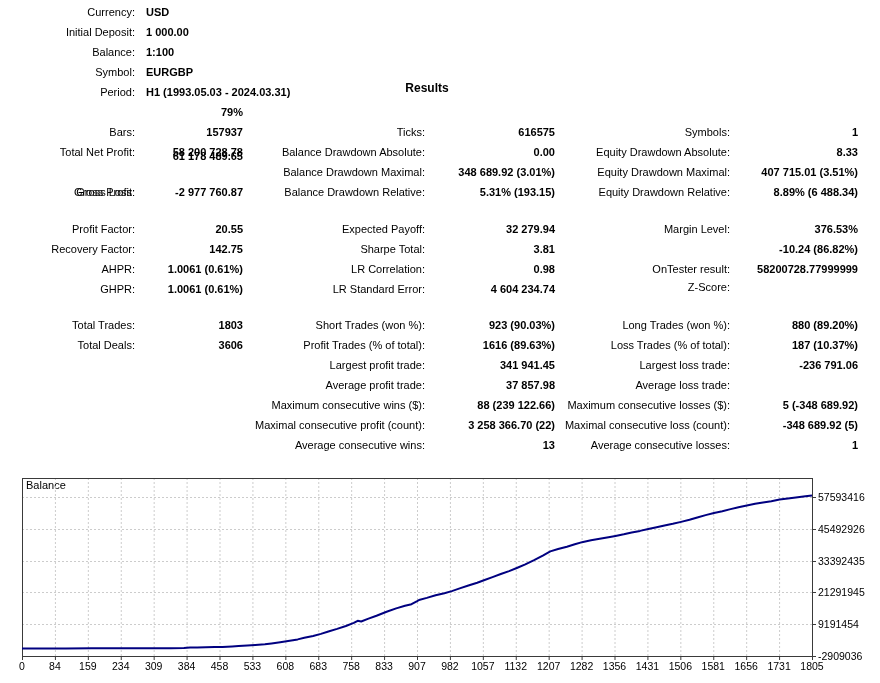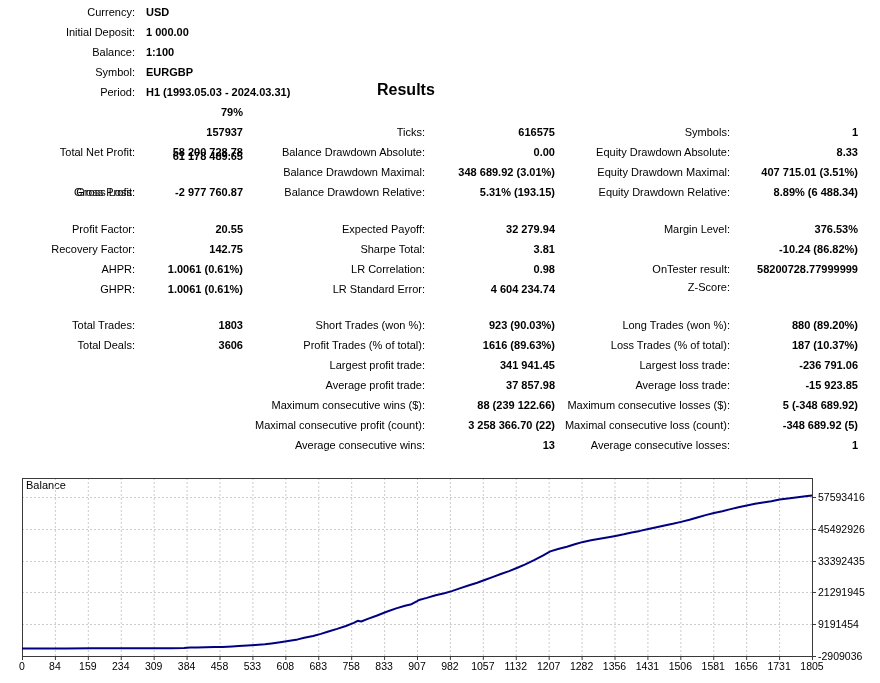--- a/index.html
+++ b/index.html
@@ -7,21 +7,21 @@
   body { font-family: "Liberation Sans", "DejaVu Sans", sans-serif; font-size: 11px; color: #000; }
   #page { position: relative; width: 880px; height: 683px; background: #fff; overflow: hidden; }
 
   .cell { position: absolute; height: 20px; line-height: 20px; white-space: nowrap; overflow: visible; }
   .lbl  { text-align: right; color: #000; }
   .val  { text-align: right; font-weight: bold; }
   .val.left { text-align: left; }
 
   #results-title {
     position: absolute; left: 377px; top: 81px; width: 100px;
-    font-weight: bold; font-size: 16px;
+    text-align: center; font-weight: bold; font-size: 12px;
   }
 
   #chart-wrap { position: absolute; left: 0; top: 470px; width: 880px; height: 213px; }
   #chart-svg { position: absolute; left: 0; top: 0; }
   #chart-legend {
     position: absolute; left: 26px; top: 9px; font-size: 11px; color: #000;
   }
 </style>
 </head>
 <body>
@@ -131,20 +131,21 @@
     <div class="cell lbl" style="left: 0px; top: 2px; width: 135px;">Currency:</div>
     <div class="cell lbl" style="left: 0px; top: 22px; width: 135px;">Initial Deposit:</div>
     <div class="cell val left" style="left: 146px; top: 22px; width: 250px;">1 000.00</div>
     <div class="cell lbl" style="left: 0px; top: 42px; width: 135px;">Balance:</div>
     <div class="cell val left" style="left: 146px; top: 42px; width: 250px;">1:100</div>
     <div class="cell lbl" style="left: 0px; top: 62px; width: 135px;">Symbol:</div>
     <div class="cell val left" style="left: 146px; top: 62px; width: 250px;">EURGBP</div>
     <div class="cell lbl" style="left: 0px; top: 82px; width: 135px;">Period:</div>
     <div class="cell val left" style="left: 146px; top: 82px; width: 250px;">H1 (1993.05.03 - 2024.03.31)</div>
     <div class="cell val" style="left: 138px; top: 102px; width: 105px;">79%</div>
+    <div class="cell lbl" style="left: 0px; top: 122px; width: 135px;">Bars:</div>
     <div class="cell val" style="left: 138px; top: 122px; width: 105px;">157937</div>
     <div class="cell lbl" style="left: 245px; top: 122px; width: 180px;">Ticks:</div>
     <div class="cell val" style="left: 428px; top: 122px; width: 127px;">616575</div>
     <div class="cell lbl" style="left: 558px; top: 122px; width: 172px;">Symbols:</div>
     <div class="cell val" style="left: 733px; top: 122px; width: 125px;">1</div>
     <div class="cell lbl" style="left: 0px; top: 142px; width: 135px;">Total Net Profit:</div>
     <div class="cell val" style="left: 138px; top: 142px; width: 105px;">58 200 728.78</div>
     <div class="cell lbl" style="left: 245px; top: 142px; width: 180px;">Balance Drawdown Absolute:</div>
     <div class="cell val" style="left: 428px; top: 142px; width: 127px;">0.00</div>
     <div class="cell lbl" style="left: 558px; top: 142px; width: 172px;">Equity Drawdown Absolute:</div>
@@ -195,21 +196,20 @@
     <div class="cell val" style="left: 428px; top: 335px; width: 127px;">1616 (89.63%)</div>
     <div class="cell lbl" style="left: 558px; top: 335px; width: 172px;">Loss Trades (% of total):</div>
     <div class="cell val" style="left: 733px; top: 335px; width: 125px;">187 (10.37%)</div>
     <div class="cell lbl" style="left: 245px; top: 355px; width: 180px;">Largest profit trade:</div>
     <div class="cell val" style="left: 428px; top: 355px; width: 127px;">341 941.45</div>
     <div class="cell lbl" style="left: 558px; top: 355px; width: 172px;">Largest loss trade:</div>
     <div class="cell val" style="left: 733px; top: 355px; width: 125px;">-236 791.06</div>
     <div class="cell lbl" style="left: 245px; top: 375px; width: 180px;">Average profit trade:</div>
     <div class="cell val" style="left: 428px; top: 375px; width: 127px;">37 857.98</div>
     <div class="cell lbl" style="left: 558px; top: 375px; width: 172px;">Average loss trade:</div>
-    <div class="cell val" style="left: 733px; top: 375px; width: 125px;">-15 923.85</div>
     <div class="cell lbl" style="left: 245px; top: 395px; width: 180px;">Maximum consecutive wins ($):</div>
     <div class="cell val" style="left: 428px; top: 395px; width: 127px;">88 (239 122.66)</div>
     <div class="cell lbl" style="left: 558px; top: 395px; width: 172px;">Maximum consecutive losses ($):</div>
     <div class="cell val" style="left: 733px; top: 395px; width: 125px;">5 (-348 689.92)</div>
     <div class="cell lbl" style="left: 245px; top: 415px; width: 180px;">Maximal consecutive profit (count):</div>
     <div class="cell val" style="left: 428px; top: 415px; width: 127px;">3 258 366.70 (22)</div>
     <div class="cell lbl" style="left: 558px; top: 415px; width: 172px;">Maximal consecutive loss (count):</div>
     <div class="cell val" style="left: 733px; top: 415px; width: 125px;">-348 689.92 (5)</div>
     <div class="cell lbl" style="left: 245px; top: 435px; width: 180px;">Average consecutive wins:</div>
     <div class="cell val" style="left: 428px; top: 435px; width: 127px;">13</div>

